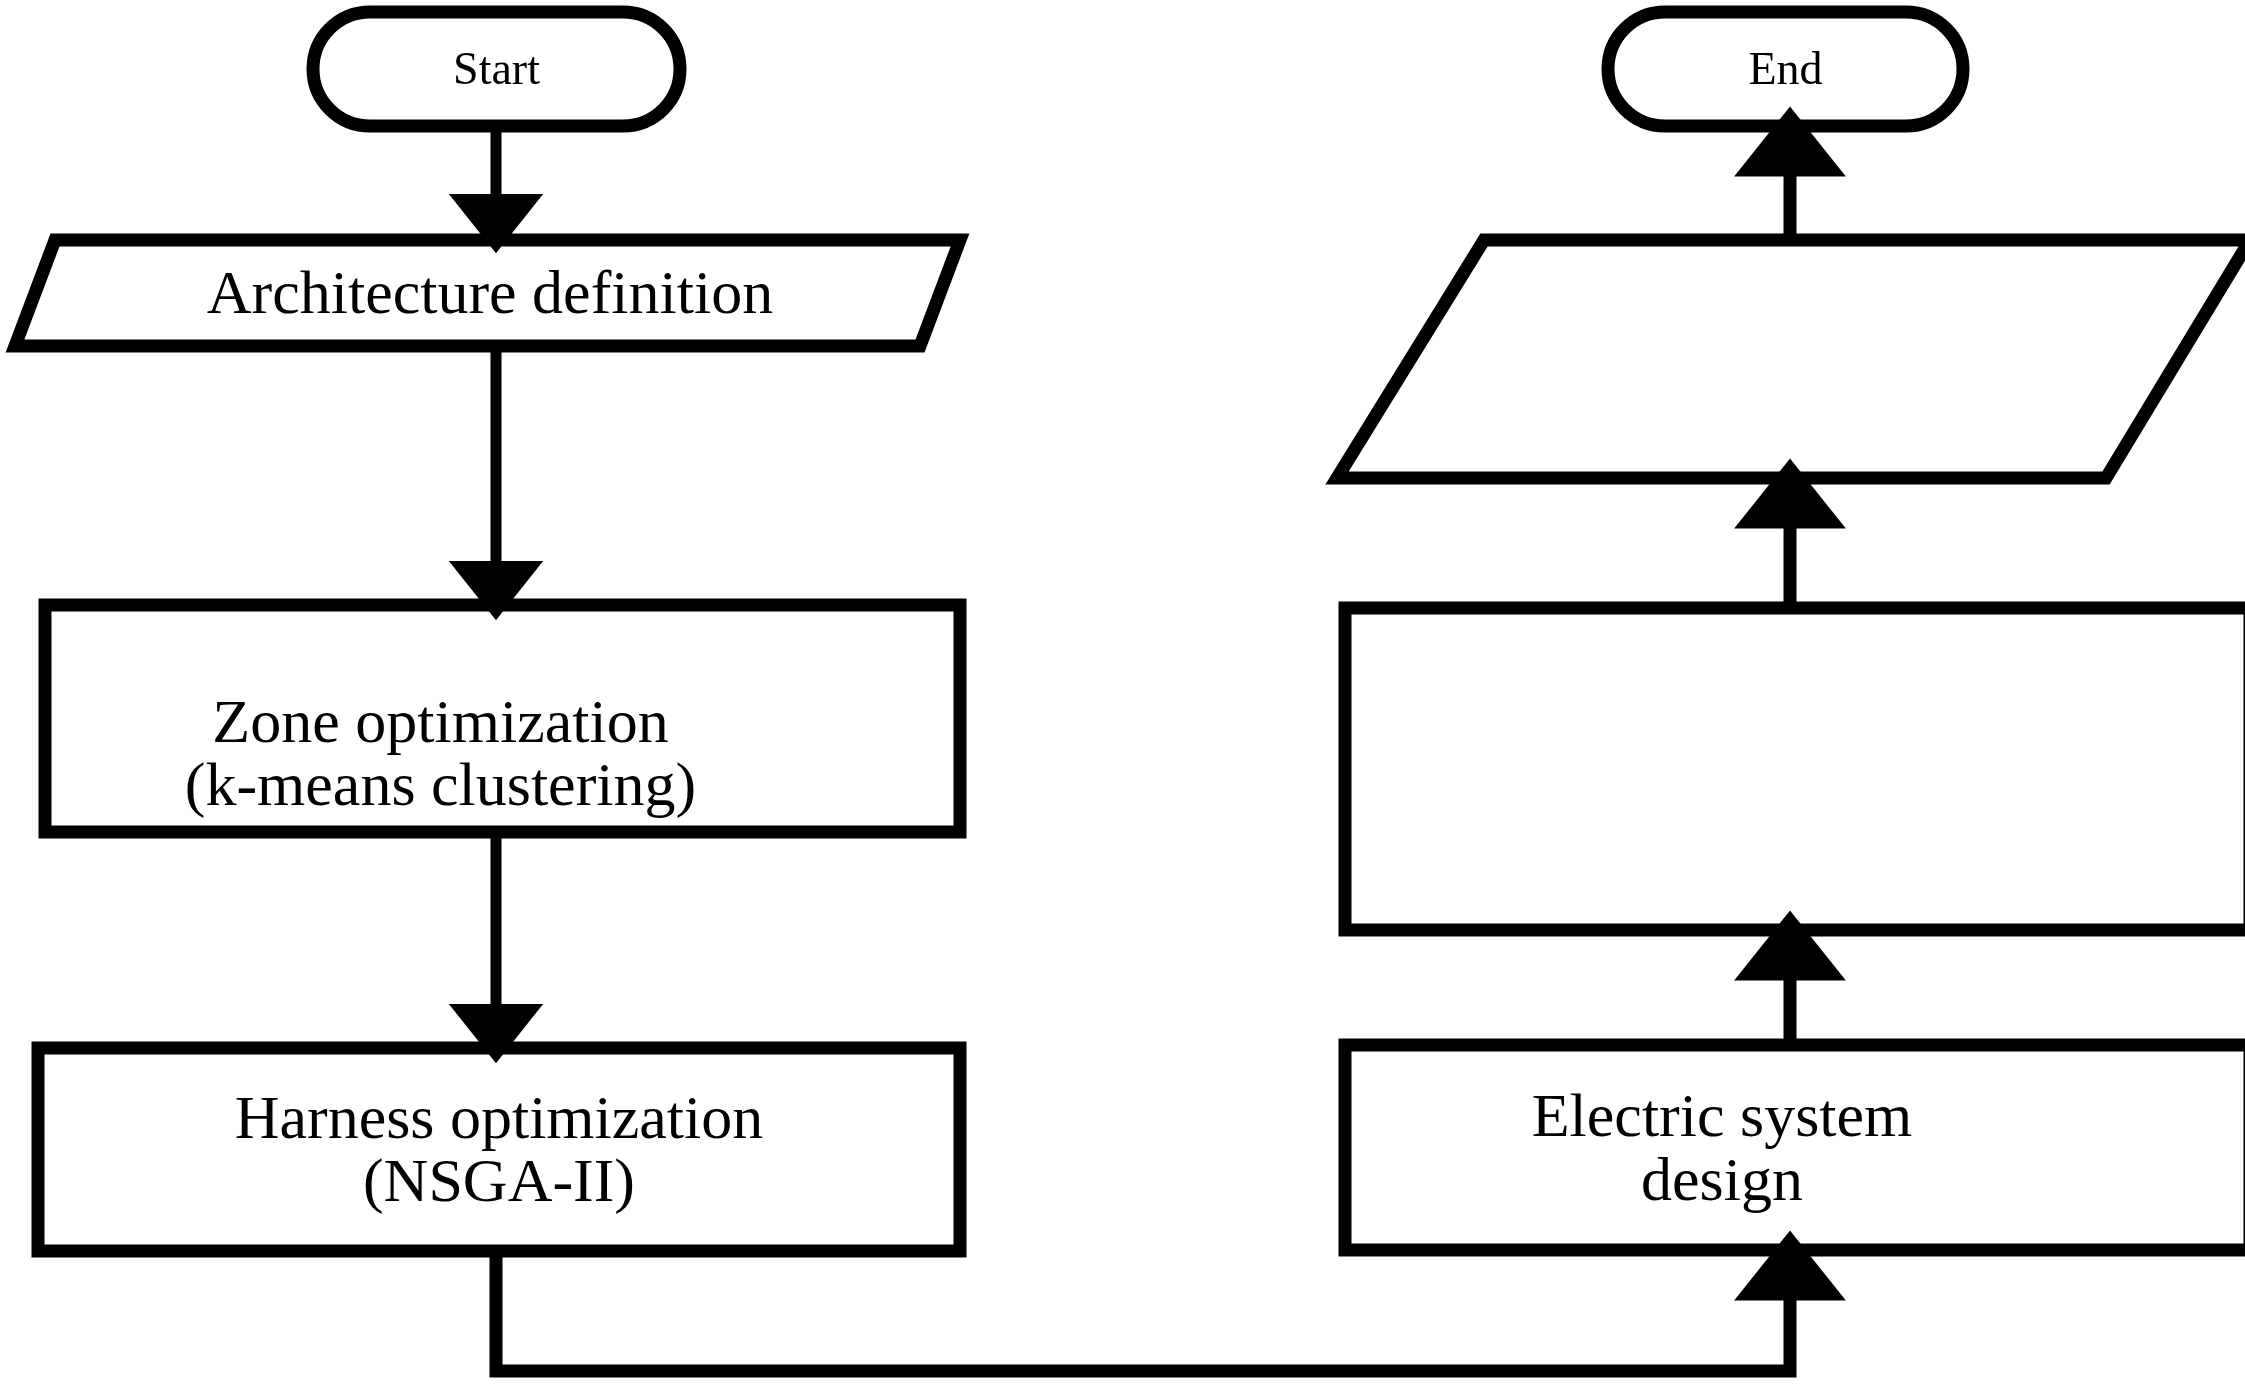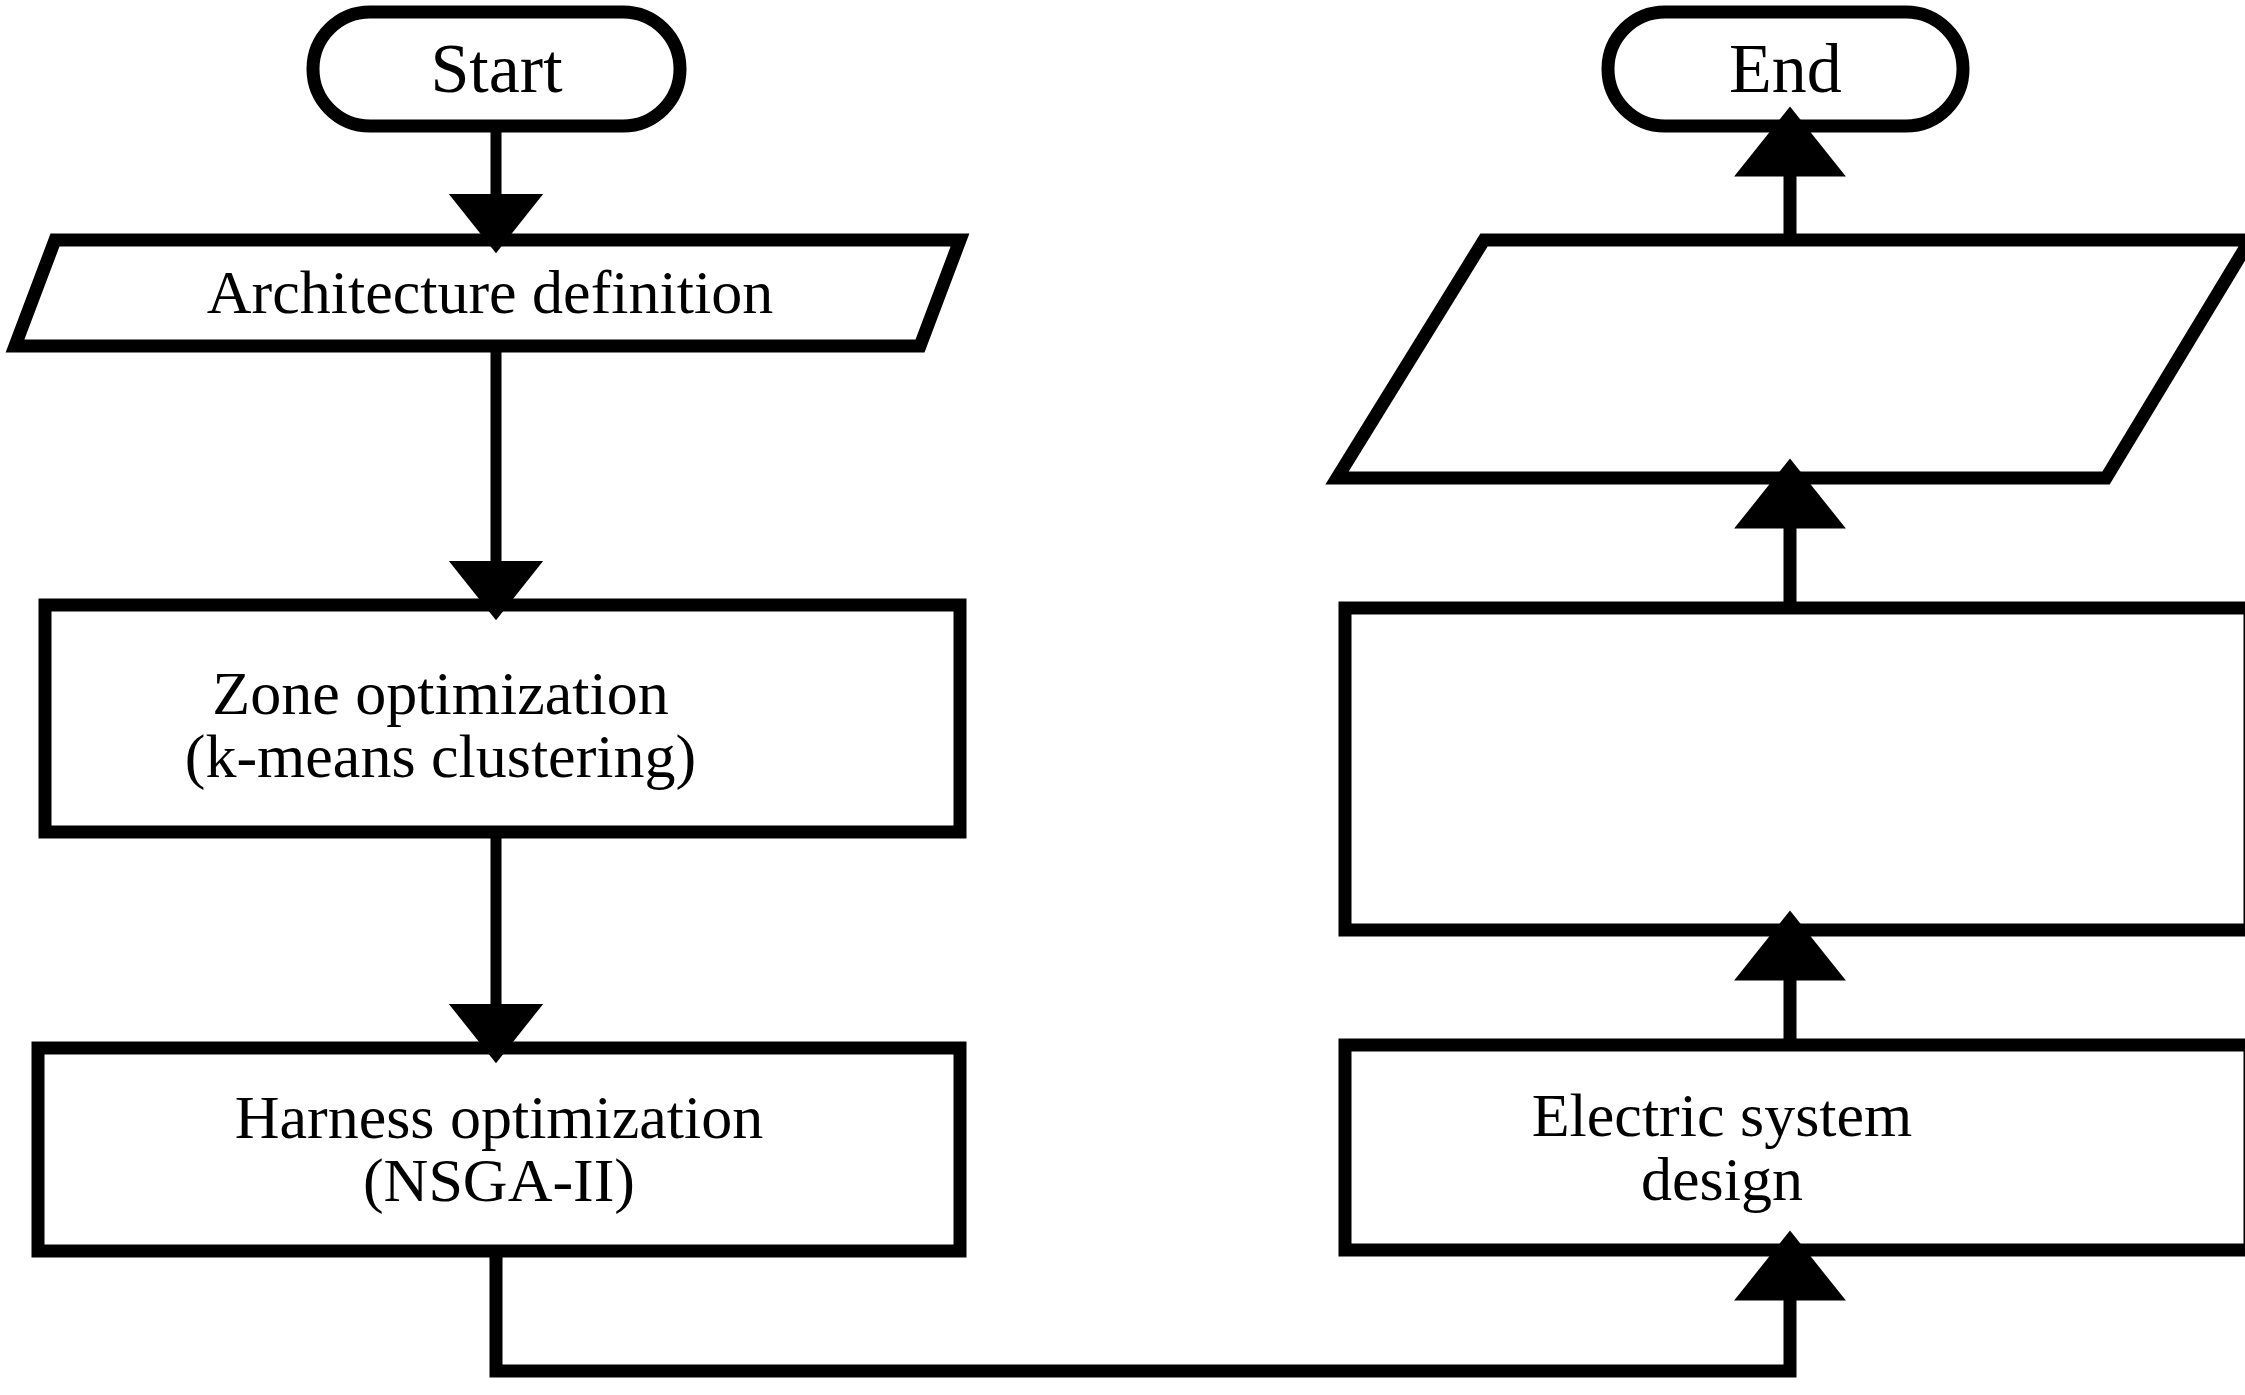--- a/index.html
+++ b/index.html
@@ -32,21 +32,21 @@
     align-items: center;
     justify-content: center;
     text-align: center;
     color: #000000;
     white-space: pre-line;
     line-height: 1.02;
     pointer-events: none;
     font-family: "Liberation Serif", "DejaVu Serif", serif;
   }
   .terminal-label {
-    font-size: 70px;
+    font-size: 46px;
   }
   .io-label {
     font-size: 62px;
   }
   .process-label {
     font-size: 62px;
   }
 </style>
 </head>
 <body>
@@ -88,21 +88,21 @@
 
     <line x1="1790" y1="608" x2="1790" y2="500" stroke="#000000" stroke-width="13" marker-end="url(#arrowhead)"></line>
 
     <line x1="1790" y1="240" x2="1790" y2="148" stroke="#000000" stroke-width="13" marker-end="url(#arrowhead)"></line>
   </svg>
 
   <div class="node-label terminal-label" style="left:313px; top:12px; width:367px; height:114px;">Start</div>
 
   <div class="node-label io-label" style="left:40px; top:238px; width:900px; height:110px;">Architecture definition</div>
 
-  <div class="node-label process-label" style="left:52px; top:612px; width:777px; height:226px;">Zone optimization
+  <div class="node-label process-label" style="left:52px; top:640px; width:777px; height:226px;">Zone optimization
 (k-means clustering)</div>
 
   <div class="node-label process-label" style="left:45px; top:1048px; width:908px; height:202px;">Harness optimization
 (NSGA-II)</div>
 
   <div class="node-label terminal-label" style="left:1608px; top:12px; width:355px; height:114px;">End</div>
 
 
 
   <div class="node-label process-label" style="left:1352px; top:1045px; width:740px; height:205px;">Electric system

